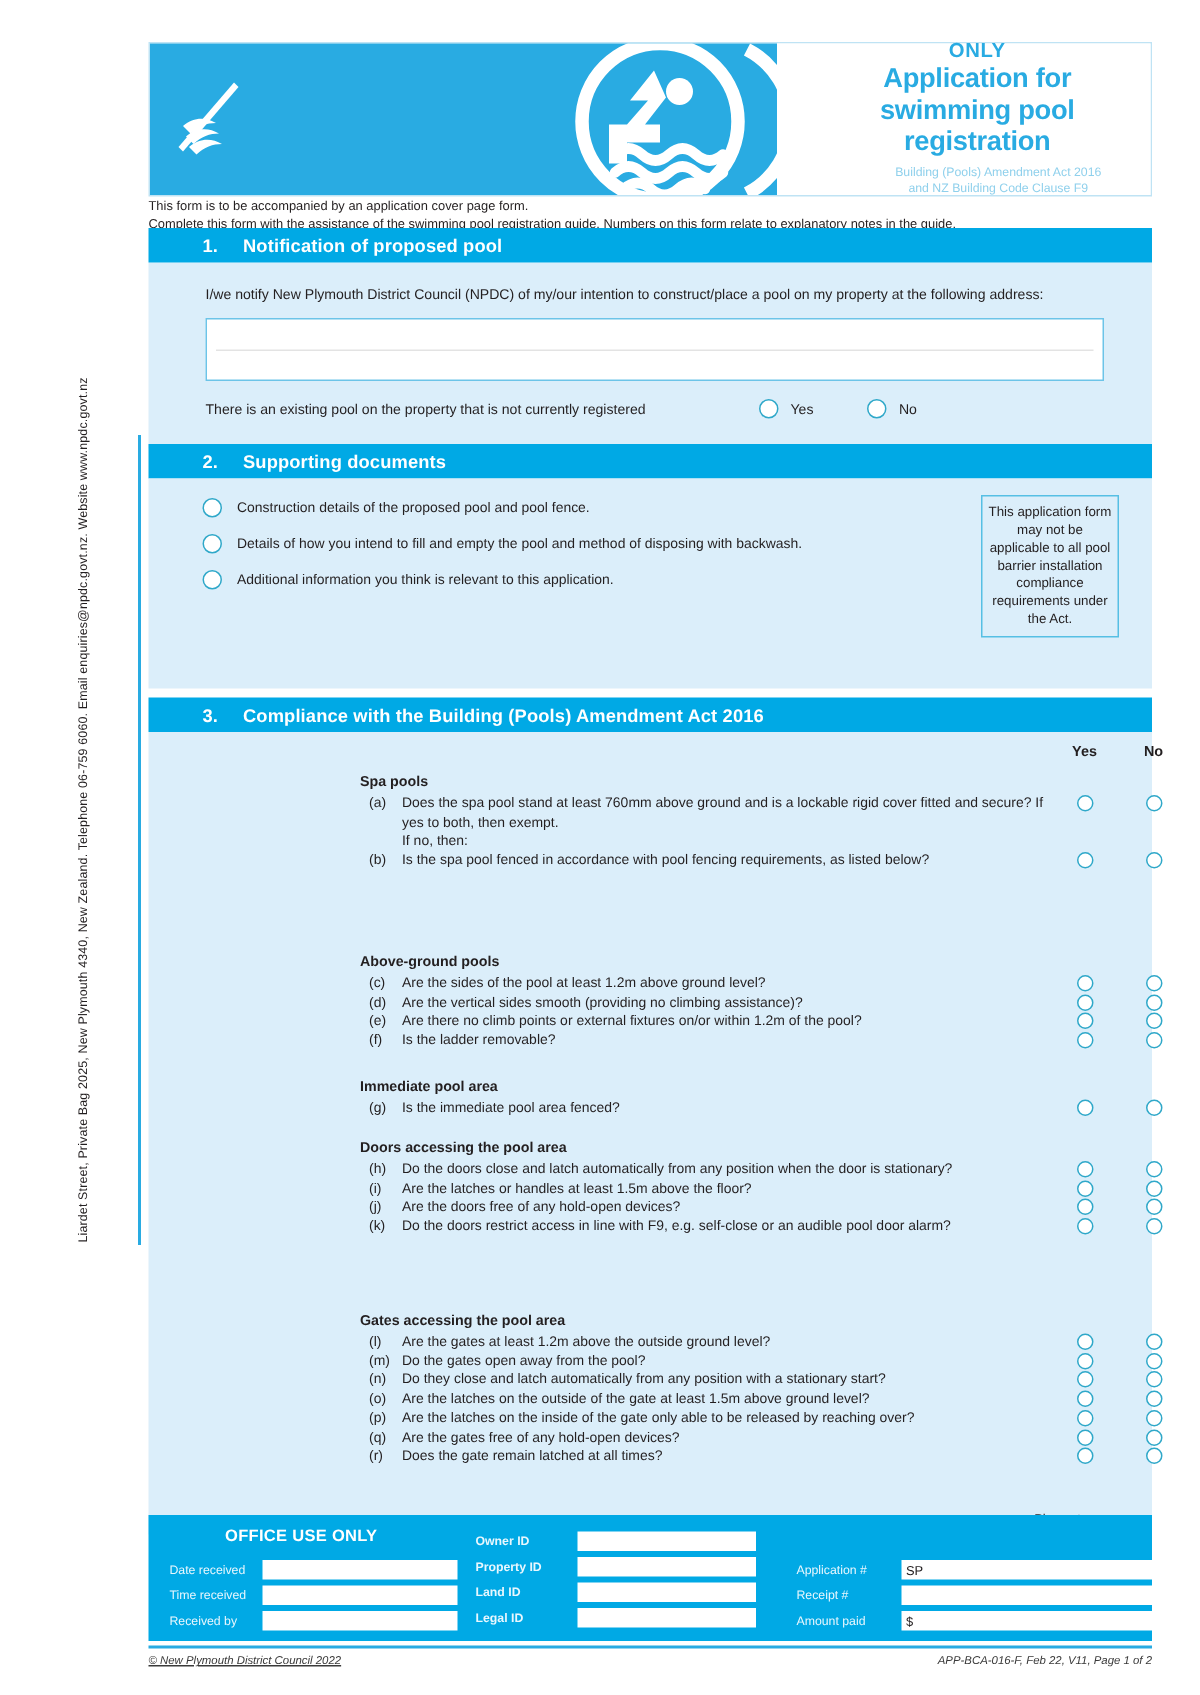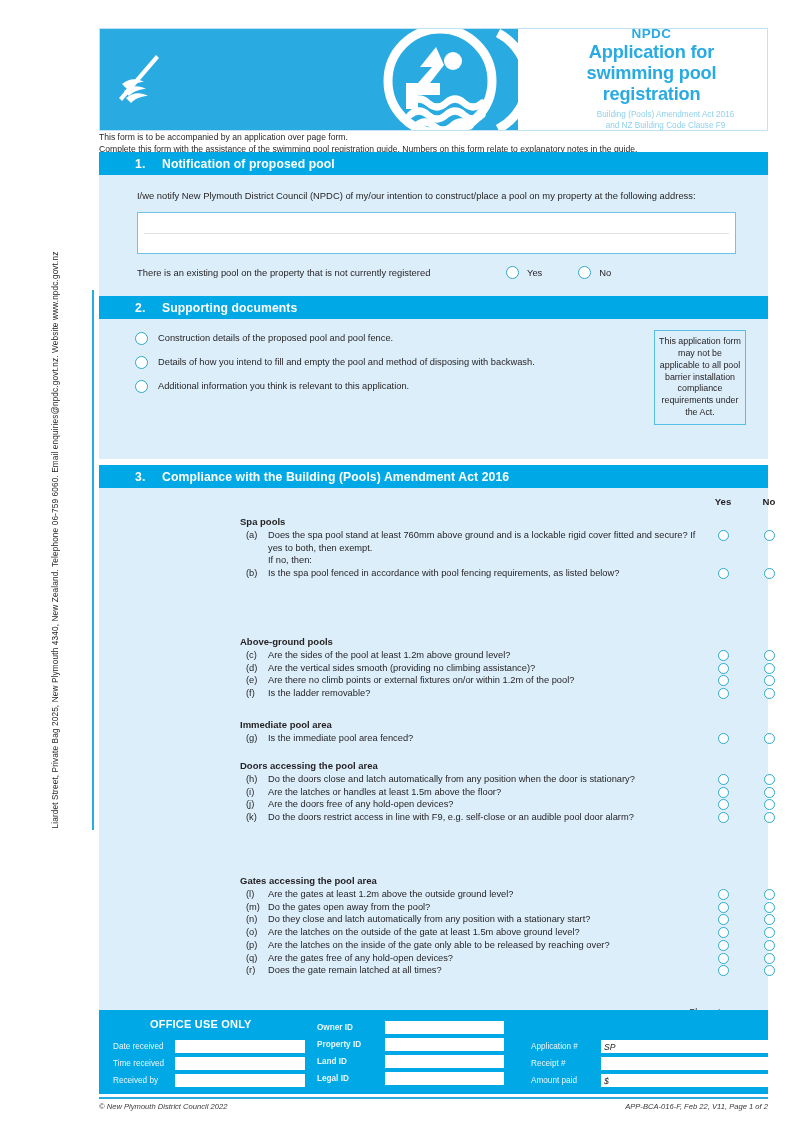--- a/index.html
+++ b/index.html
@@ -122,26 +122,26 @@
   .ofield{display:flex;align-items:center;margin-bottom:4px;}
   .olabel{color:#e8f7fe;font-size:8.2px;width:62px;flex:0 0 auto;}
   .oinput{background:#fff;height:13px;box-sizing:border-box;padding:1px 3px;font-size:8.6px;color:#231f20;display:flex;align-items:center;}
   .col1{left:14px;top:30px;}
   .col1 .oinput{width:130px;}
   .col2{left:218px;top:11px;font-weight:bold;}
   .col2 .olabel{width:68px;}
   .col2 .oinput{width:119px;}
   .col3{left:432px;top:30px;}
   .col3 .olabel{width:70px;}
-  .col3 .oinput{width:174px;font-style:italic;}
+  .col3 .oinput{width:174px;}
 
   
   .footbar{position:absolute;left:99px;top:1097px;width:669px;height:2px;background:#29abe2;}
   .foot{position:absolute;top:1102px;font-size:7.6px;font-style:italic;color:#3a3a3a;}
-  .foot-left{left:99px;}
+  .foot-left{left:99px;text-decoration:underline;}
   .foot-right{right:32px;}
 </style>
 </head>
 <body>
 
 <div class="page">
 
   <div class="side-bar"></div>
   <div class="side-address">Liardet Street, Private Bag 2025, New Plymouth 4340, New Zealand. Telephone 06-759 6060.  Email enquiries@npdc.govt.nz. Website www.npdc.govt.nz</div>
 
@@ -161,32 +161,32 @@
         <path d="M138 8 A54 54 0 0 1 138 104" fill="none" stroke="#ffffff" stroke-width="9"></path>
         <circle cx="93" cy="36" r="9" fill="#ffffff"></circle>
         <path d="M76 22 L60 42 L72 42 L58 58 L46 58 L46 84 L58 84 L58 70 L80 70 L80 58 L70 58 L84 40 Z" fill="#ffffff"></path>
         <path d="M50 78 q9 -8 18 0 q9 8 18 0 q9 -8 18 0 q9 8 18 0" fill="none" stroke="#ffffff" stroke-width="7" stroke-linecap="round"></path>
         <path d="M50 90 q9 -8 18 0 q9 8 18 0 q9 -8 18 0 q9 8 18 0" fill="none" stroke="#ffffff" stroke-width="7" stroke-linecap="round"></path>
         <path d="M56 101 q9 -8 18 0 q9 8 18 0 q9 -8 18 0" fill="none" stroke="#ffffff" stroke-width="7" stroke-linecap="round"></path>
       </svg>
     </div>
 
     <div class="hdr-right">
-      <div class="form-word">NPDC</div>
+      <div class="form-word">ONLY</div>
       <div class="form-title">Application for</div>
       <div class="form-title">swimming pool registration</div>
       <div class="form-sub">
         <div>Building (Pools) Amendment Act 2016</div>
         <div>and NZ Building Code Clause F9</div>
       </div>
     </div>
   </div>
 
   <div class="intro">
-    <div>This form is to be accompanied by an application over page form.</div>
+    <div>This form is to be accompanied by an application cover page form.</div>
     <div>Complete this form with the assistance of the swimming pool registration guide. Numbers on this form relate to explanatory notes in the guide.</div>
   </div>
 
   <div class="section" id="sec1">
     <div class="sec-head">
       <span class="sec-num">1.</span>
       <span class="sec-name">Notification of proposed pool</span>
     </div>
     <div class="sec-body">
       <div class="s1-text">I/we notify New Plymouth District Council (NPDC) of my/our intention to construct/place a pool on my property at the following address:</div>

